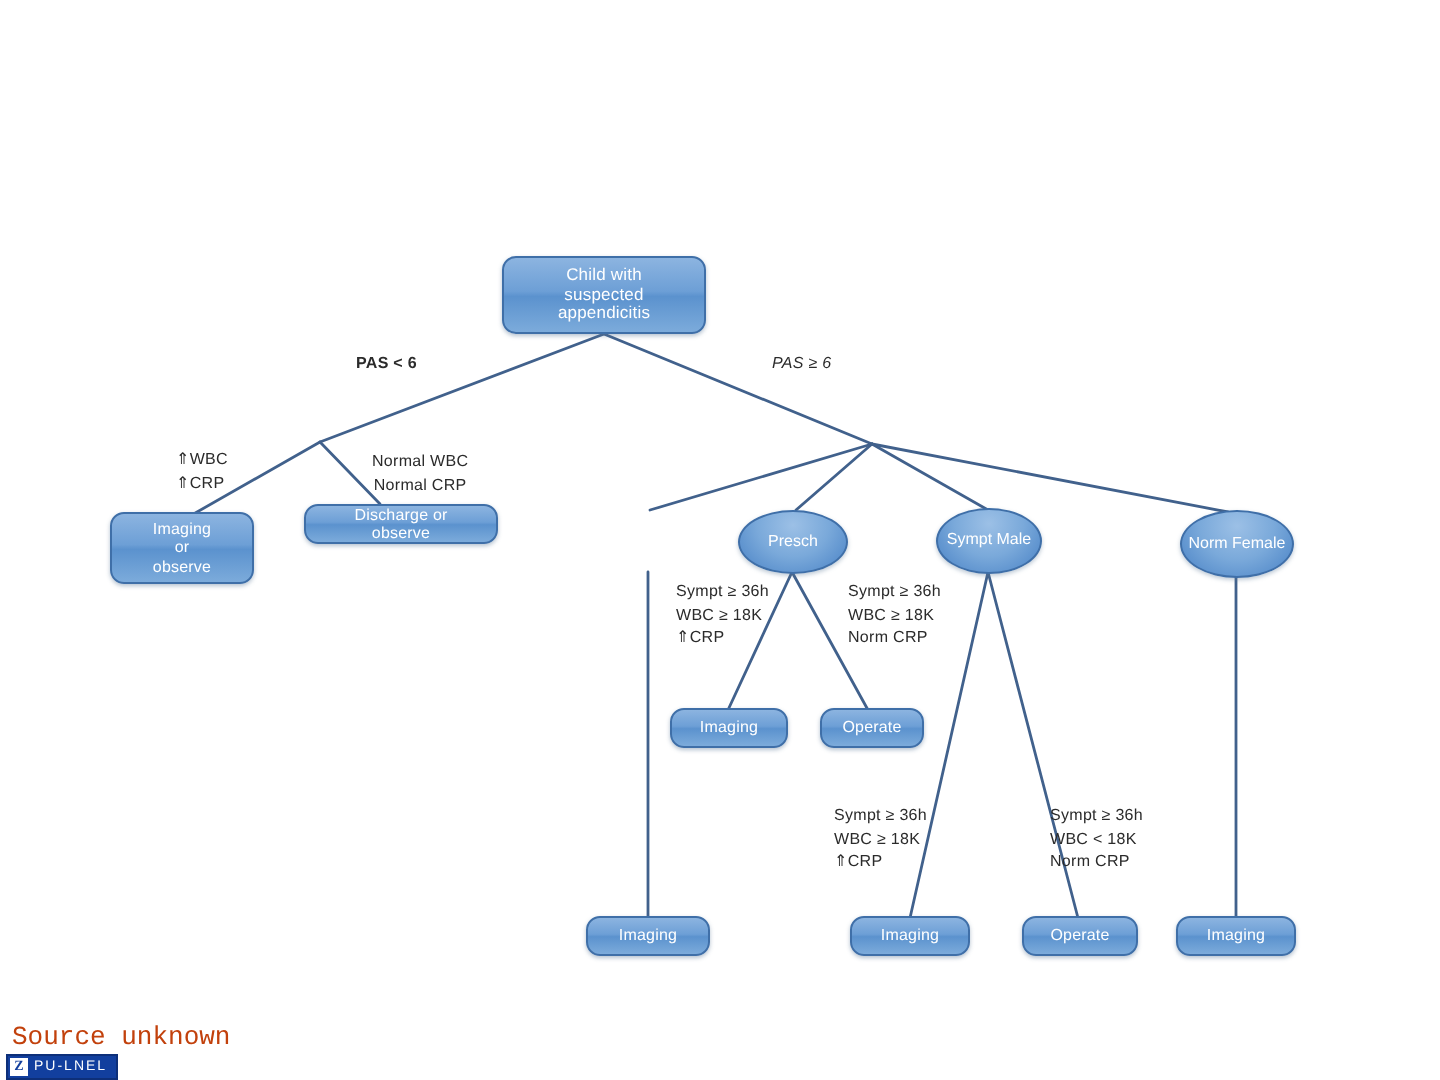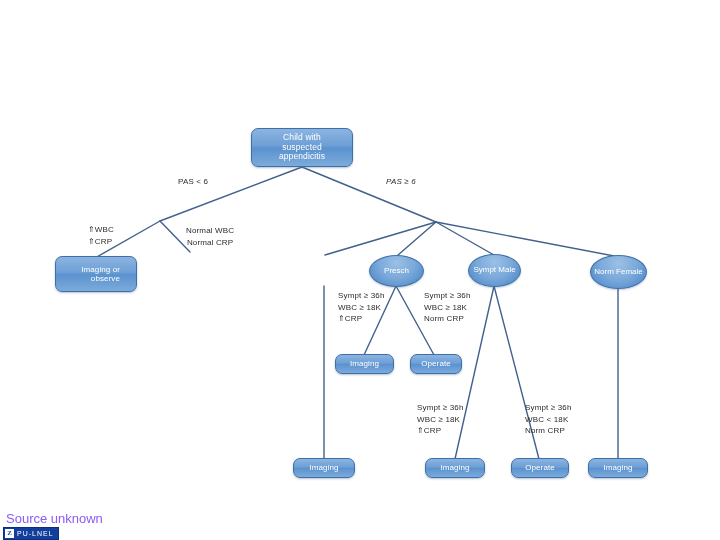--- a/index.html
+++ b/index.html
@@ -90,23 +90,23 @@
     white-space: nowrap;
     letter-spacing: 0.15px;
   }
   .elabel .ln { display: block; }
 
   
   #source-note {
     position: absolute;
     left: 6px;
     top: 511px;
-    font-family: Liberation Sans, sans-serif;
+    font-family: Liberation Mono, monospace;
     font-size: 13px;
-    color: #8b5cf6;
+    color: #c2410c;
     white-space: nowrap;
   }
   #page-number {
     position: absolute;
     right: 18px;
     top: 509px;
     font-size: 11px;
     color: #7a7a7a;
     margin-top: 48px;
   }
@@ -172,24 +172,27 @@
         <line x1="494" y1="286" x2="539" y2="459"></line>
 
         <line x1="618" y1="288" x2="618" y2="459"></line>
       </g>
     </svg>
 
     <div class="rnode node-root" style="left:251px; top:128px; width:102px; height:39px;">
       <span class="lbl">Child with suspected appendicitis</span>
     </div>
 
-    <div class="rnode node-act" style="left:55px; top:256px; width:82px; height:36px;text-align:right;">
+    <div class="rnode node-act" style="left:55px; top:256px; width:72px; height:36px;">
       <span class="lbl">Imaging or observe</span>
     </div>
 
+    <div class="rnode node-act" style="left:152px; top:252px; width:97px; height:20px;">
+      <span class="lbl">Discharge or observe</span>
+    </div>
 
 
     <div class="enode" style="left:369px; top:255px; width:55px; height:32px;">
       <span class="lbl">Presch</span>
     </div>
 
     <div class="enode" style="left:468px; top:254px; width:53px; height:33px;">
       <span class="lbl">Sympt Male</span>
     </div>
 
@@ -214,21 +217,21 @@
     </div>
 
     <div class="rnode node-act" style="left:511px; top:458px; width:58px; height:20px;">
       <span class="lbl">Operate</span>
     </div>
 
     <div class="rnode node-act" style="left:588px; top:458px; width:60px; height:20px;">
       <span class="lbl">Imaging</span>
     </div>
 
-    <div class="elabel" style="left:178px; top:176px;">
+    <div class="elabel" style="left:178px; top:176px;font-weight:bold;">
       <span class="ln">PAS &lt; 6</span>
     </div>
 
     <div class="elabel" style="left:386px; top:176px;font-style:italic;">
       <span class="ln">PAS ≥ 6</span>
     </div>
 
     <div class="elabel" style="left:88px; top:224px;">
       <span class="ln">⇑WBC</span>
       <span class="ln">⇑CRP</span>

